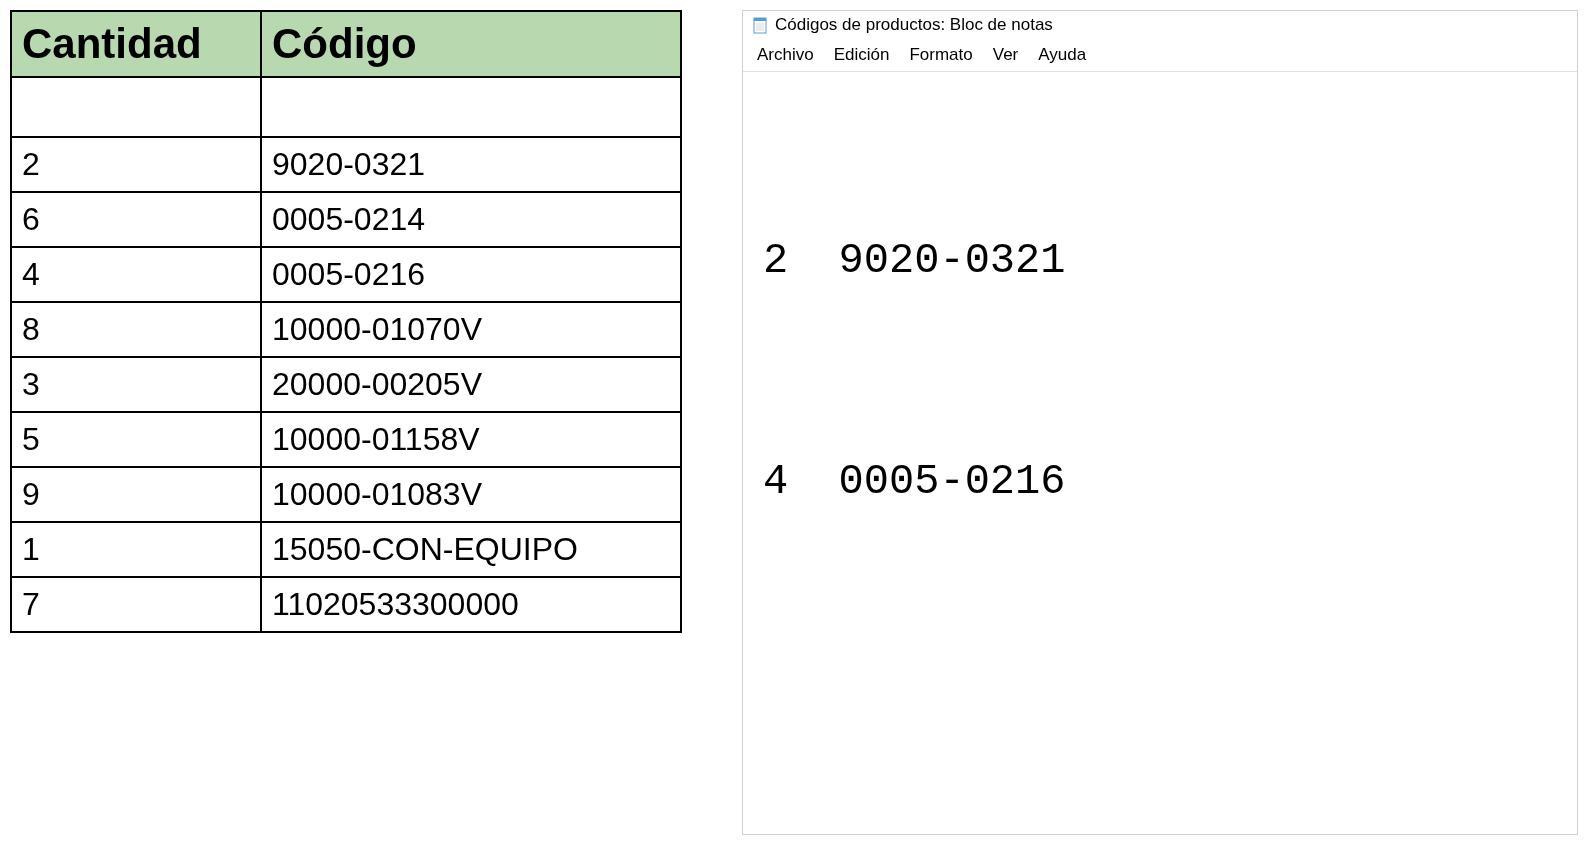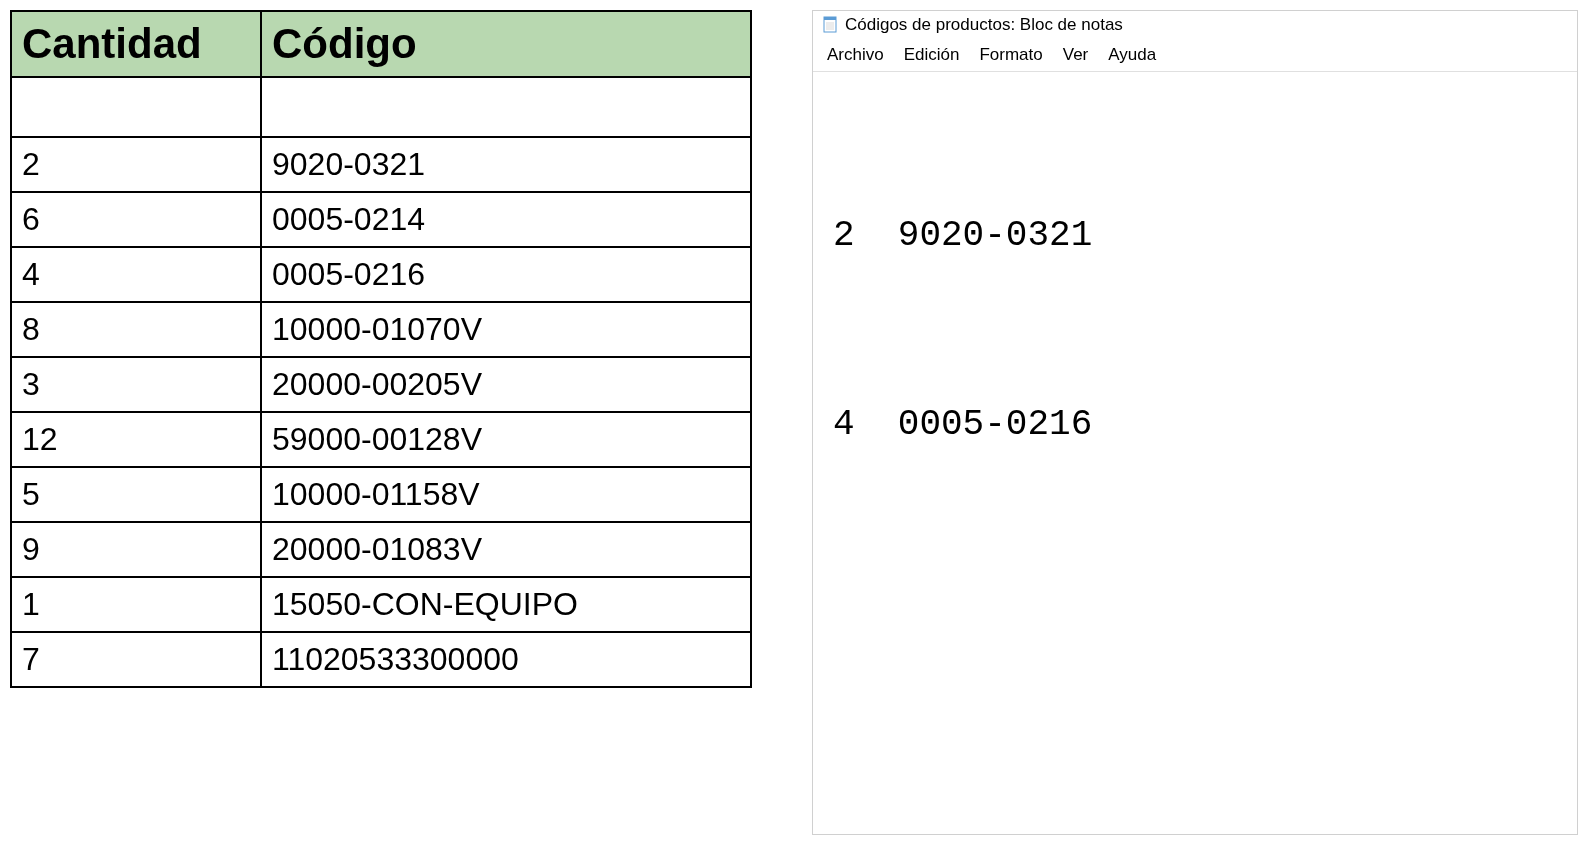--- a/index.html
+++ b/index.html
@@ -37,35 +37,35 @@
       border: 2px solid #000;
       font-size: 32px;
       padding: 8px 10px;
       color: #000;
       background: #fff;
     }
     .col-cantidad {
       width: 250px;
     }
     .col-codigo {
-      width: 490px;
+      width: 420px;
     }
     .empty-row td {
       height: 60px;
     }
     .notepad-window {
       flex: 1;
       border: 1px solid #d0d0d0;
       display: flex;
       flex-direction: column;
       background: #fff;
     }
     .notepad-titlebar {
       display: flex;
-      align-items: flex-start;
+      align-items: center;
       padding: 4px 8px;
       background: #fff;
       font-size: 17px;
       color: #000;
       gap: 6px;
     }
     .notepad-icon {
       width: 18px;
       height: 18px;
       display: inline-flex;
@@ -84,21 +84,21 @@
       font-size: 17px;
       color: #000;
     }
     .menu-item {
       padding: 4px 10px;
       cursor: default;
       text-align: center;
     }
     .notepad-content {
       font-family: 'Consolas', 'Courier New', monospace;
-      font-size: 36px;
+      font-size: 42px;
       padding: 6px 20px;
       line-height: 1.75;
       white-space: pre;
       color: #000;
       overflow: hidden;
     }
     .notepad-line {
       display: block;
     }
   </style>
@@ -132,30 +132,26 @@
       </tr>
       <tr>
         <td>8</td>
         <td>10000-01070V</td>
       </tr>
       <tr>
         <td>3</td>
         <td>20000-00205V</td>
       </tr>
       <tr>
-        <td>12</td>
-        <td>59000-00128V</td>
-      </tr>
-      <tr>
         <td>5</td>
         <td>10000-01158V</td>
       </tr>
       <tr>
         <td>9</td>
-        <td>20000-01083V</td>
+        <td>10000-01083V</td>
       </tr>
       <tr>
         <td>1</td>
         <td>15050-CON-EQUIPO</td>
       </tr>
       <tr>
         <td>7</td>
         <td>11020533300000</td>
       </tr>
     </tbody>

